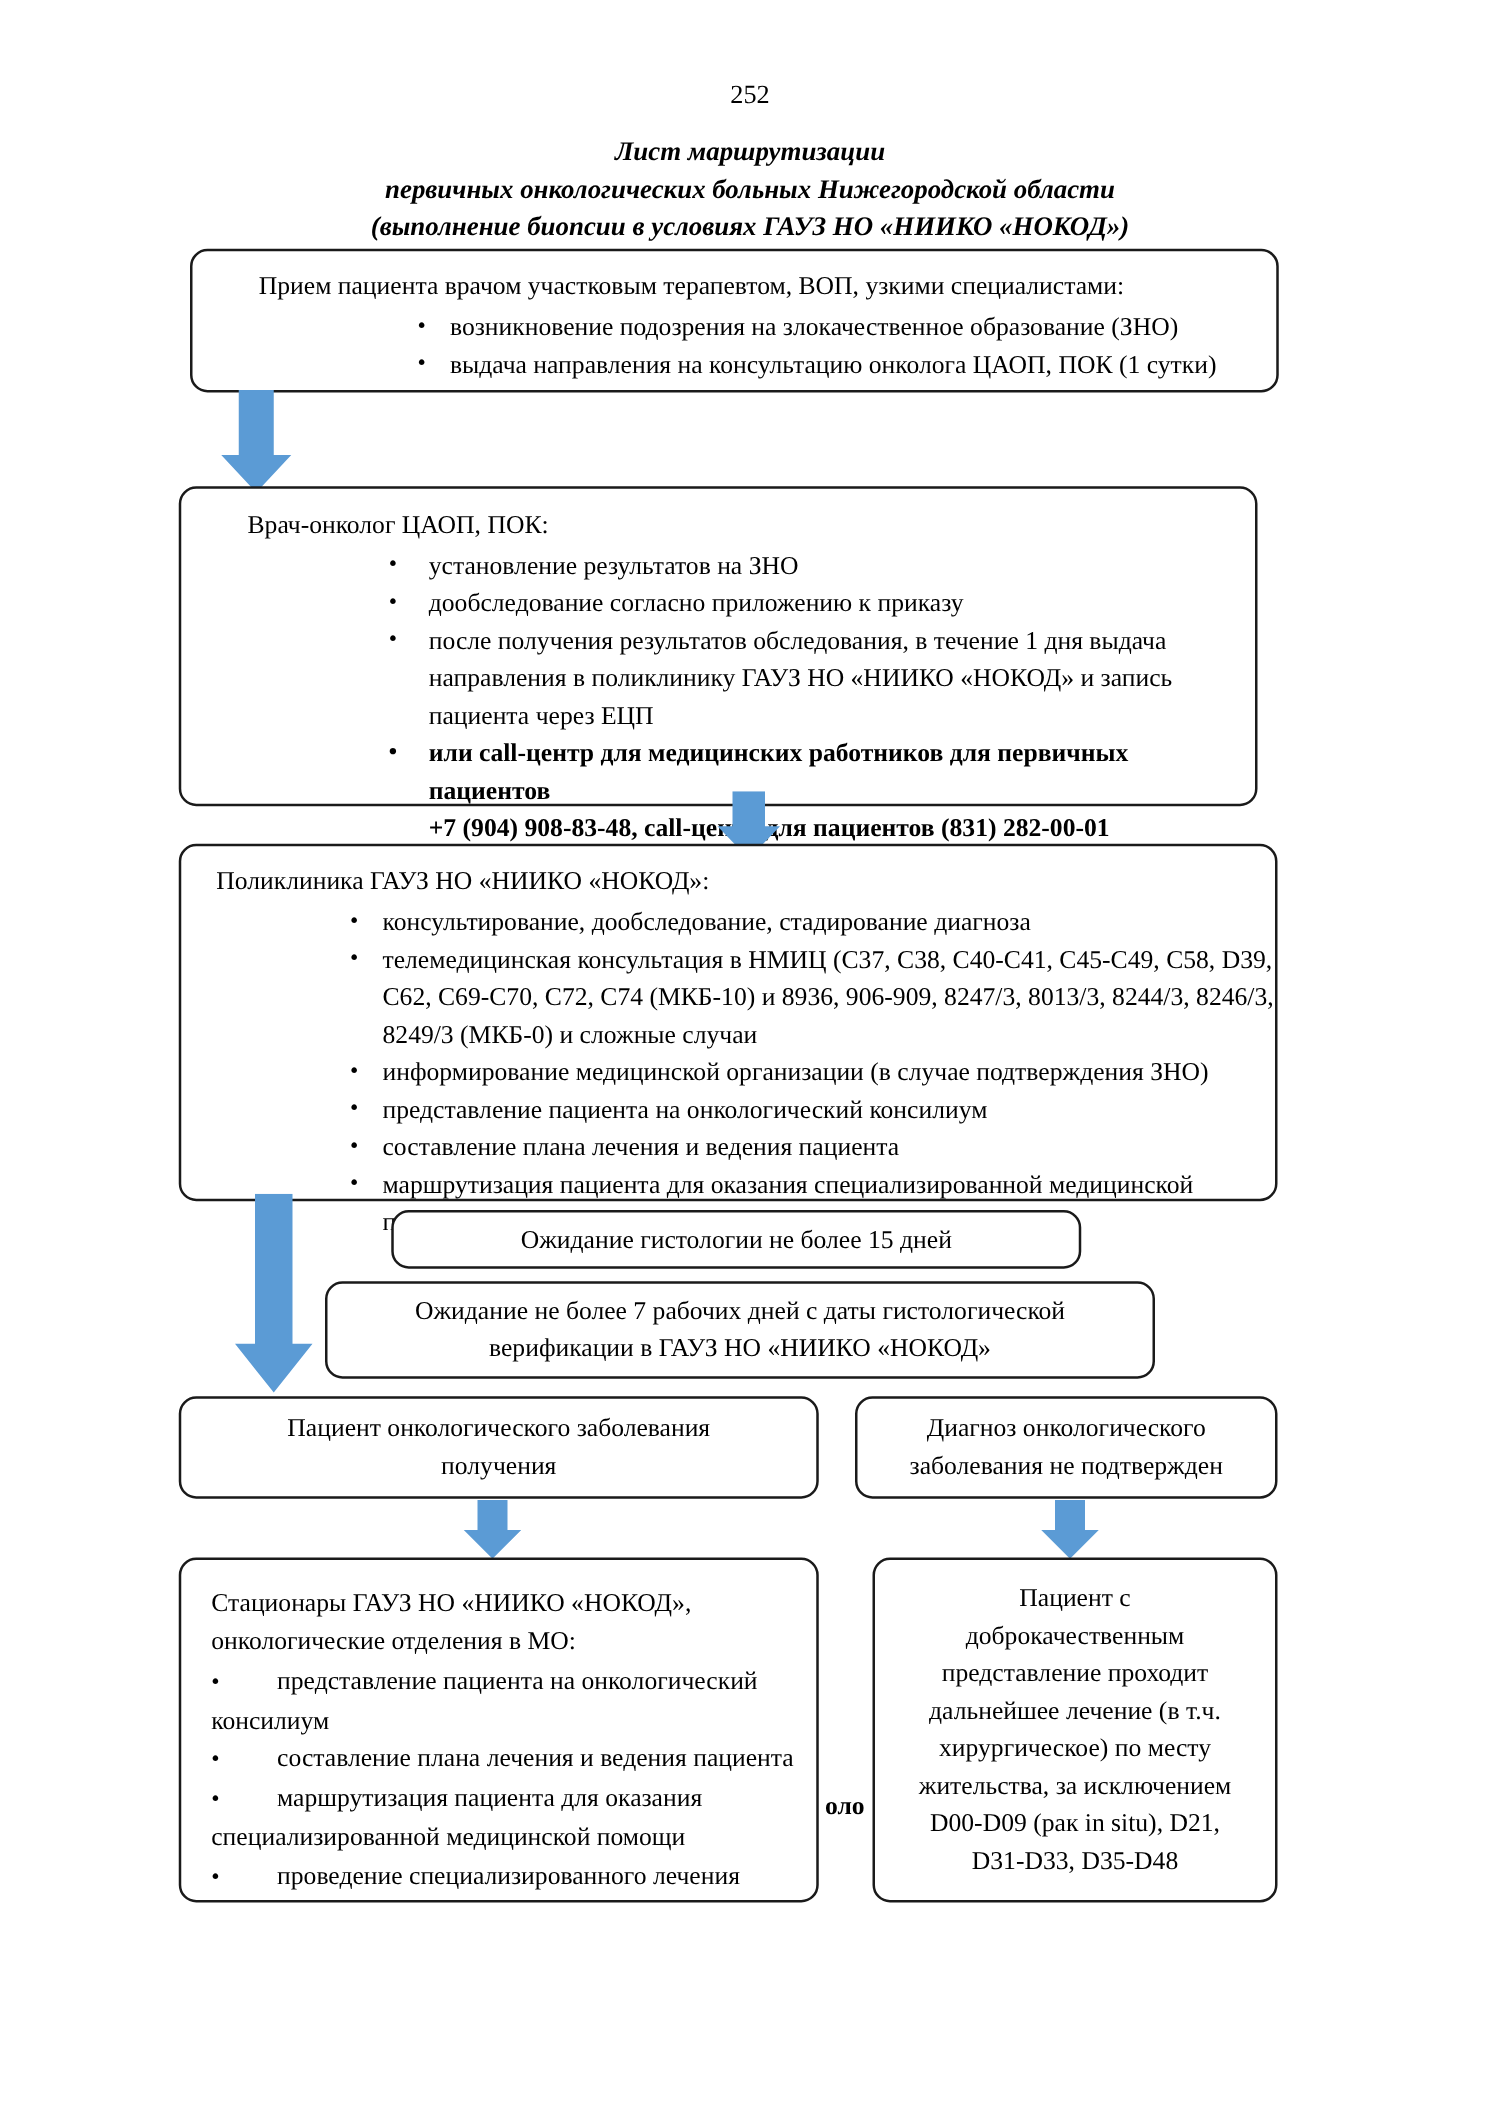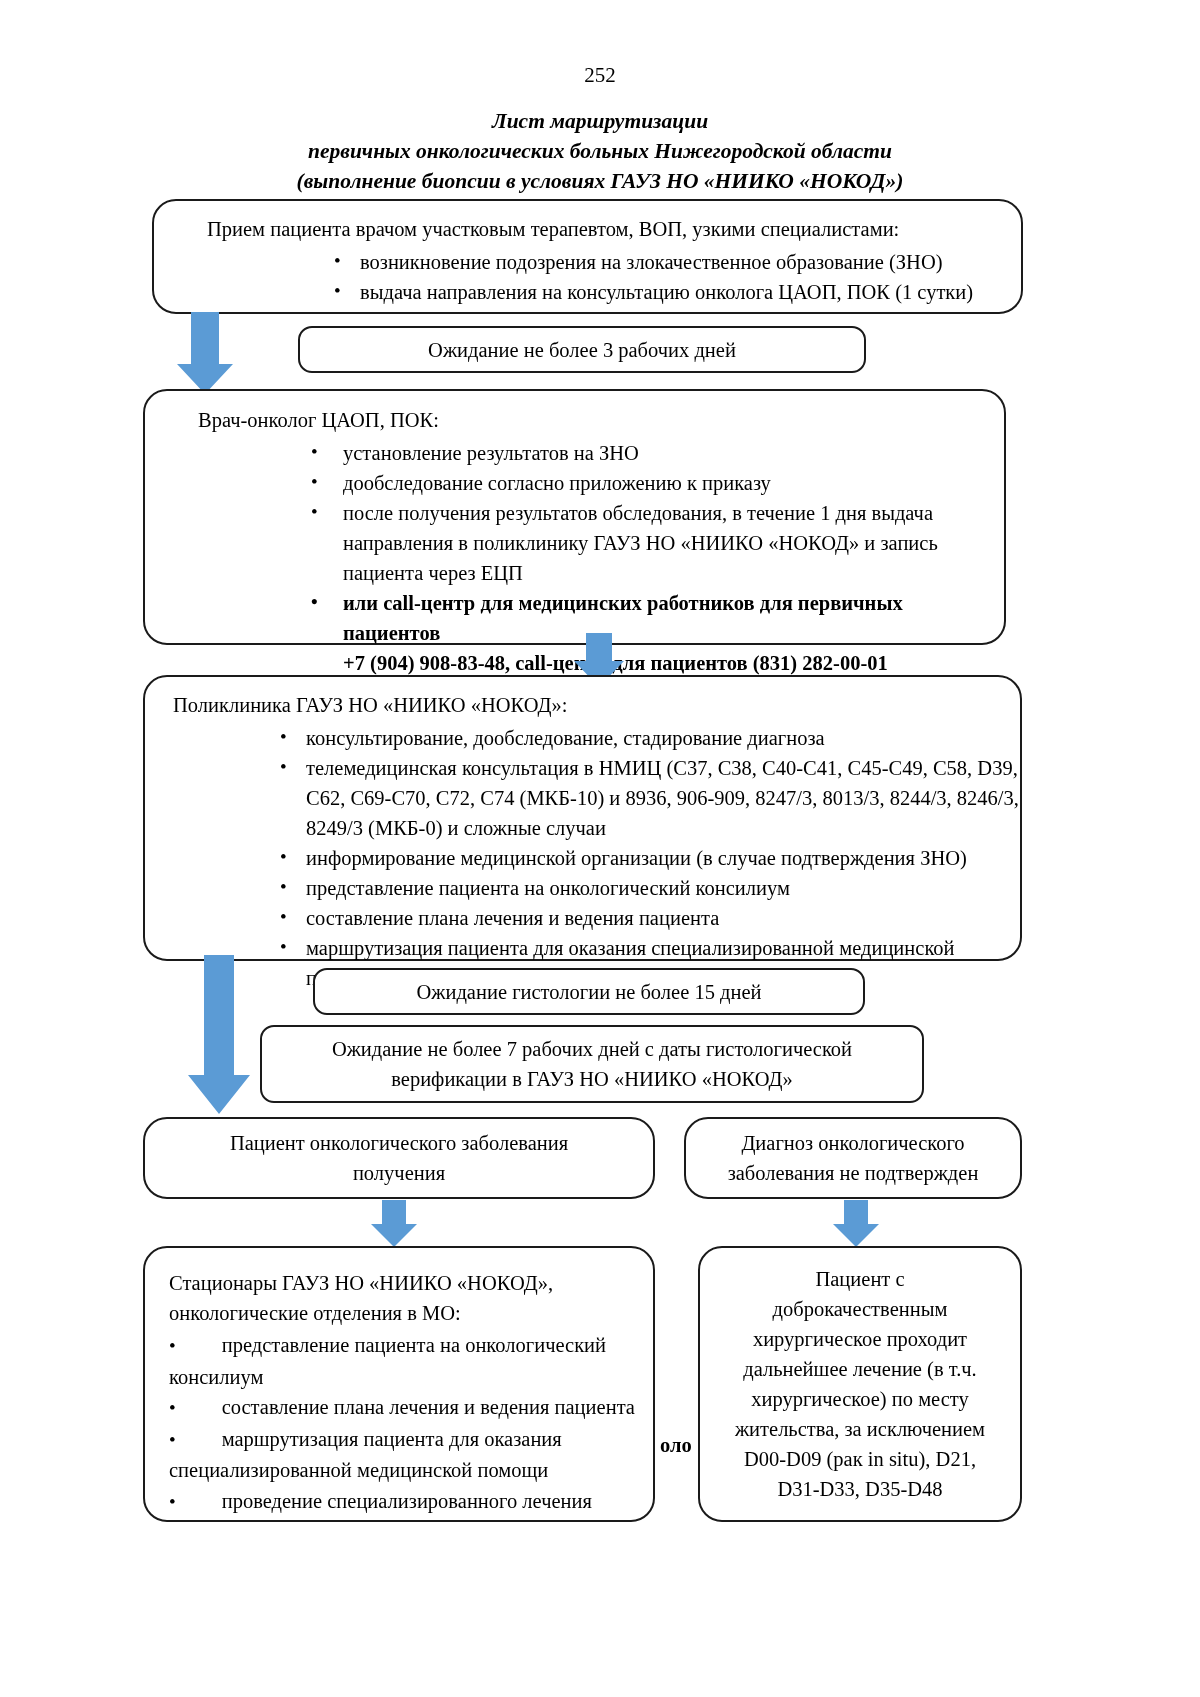--- a/index.html
+++ b/index.html
@@ -43,21 +43,21 @@
     font-size: 21.5px;
     line-height: 30px;
   }
   .doc-title div { white-space: nowrap; font-style: italic; }
 
   
   .rbox {
     position: absolute;
     box-sizing: border-box;
     border: 2.2px solid #1a1a1a;
-    border-radius: 24px;
+    border-radius: 14px;
     background: #ffffff;
   }
   .rbox.small-radius { border-radius: 14px; }
 
   .boxtext {
     font-size: 20.5px;
     line-height: 30px;
   }
   .lead {
     font-size: 20.5px;
@@ -155,25 +155,20 @@
       <li>выдача направления на консультацию онколога ЦАОП, ПОК (1 сутки)</li>
     </ul>
   </div>
 
   <div class="arrow" style="left:175px; top:312px; width:60px; height:83px;">
     <svg width="60" height="83" viewBox="0 0 60 83" xmlns="http://www.w3.org/2000/svg">
       <polygon points="16,0 44,0 44,52 58,52 30,82 2,52 16,52" fill="#5B9BD5"></polygon>
     </svg>
   </div>
 
-  <div class="rbox small-radius" style="left:298px; top:326px; width:568px; height:47px;">
-    <div class="centerbox boxtext">
-      <div class="inner">Ожидание не более 3 рабочих дней</div>
-    </div>
-  </div>
 
   <div class="rbox" style="left:143px; top:389px; width:863px; height:256px;">
     <div class="lead" style="position:absolute; left:53px; top:14px;">Врач-онколог ЦАОП, ПОК:</div>
     <ul class="bullets wide" style="position:absolute; left:142px; top:47px; width:706px;">
       <li>установление результатов на ЗНО</li>
       <li>дообследование согласно приложению к приказу</li>
       <li>после получения результатов обследования, в течение 1 дня выдача направления в поликлинику ГАУЗ НО «НИИКО «НОКОД» и запись пациента через ЕЦП</li>
       <li class="bold">
         <span>или </span><span>call-центр для медицинских работников для первичных пациентов</span><br>
         <span>+7 (904) 908-83-48, call-центр для пациентов (831) 282-00-01</span>
@@ -261,21 +256,21 @@
       <li><span class="bt">маршрутизация пациента для оказания специализированной медицинской помощи</span></li>
       <li><span class="bt">проведение специализированного лечения</span></li>
     </ul>
   </div>
 
   <div class="rbox" style="left:698px; top:1246px; width:324px; height:276px;">
     <div class="centerbox boxtext" style="padding:4px 24px;">
       <div class="inner">
         <div>Пациент с</div>
         <div>доброкачественным</div>
-        <div>хирургическое проходит</div>
+        <div>представление проходит</div>
         <div>дальнейшее лечение (в т.ч.</div>
         <div>хирургическое) по месту</div>
         <div>жительства, за исключением</div>
         <div>D00-D09 (рак in situ), D21,</div>
         <div>D31-D33, D35-D48</div>
       </div>
     </div>
   </div>
 
 </div>

